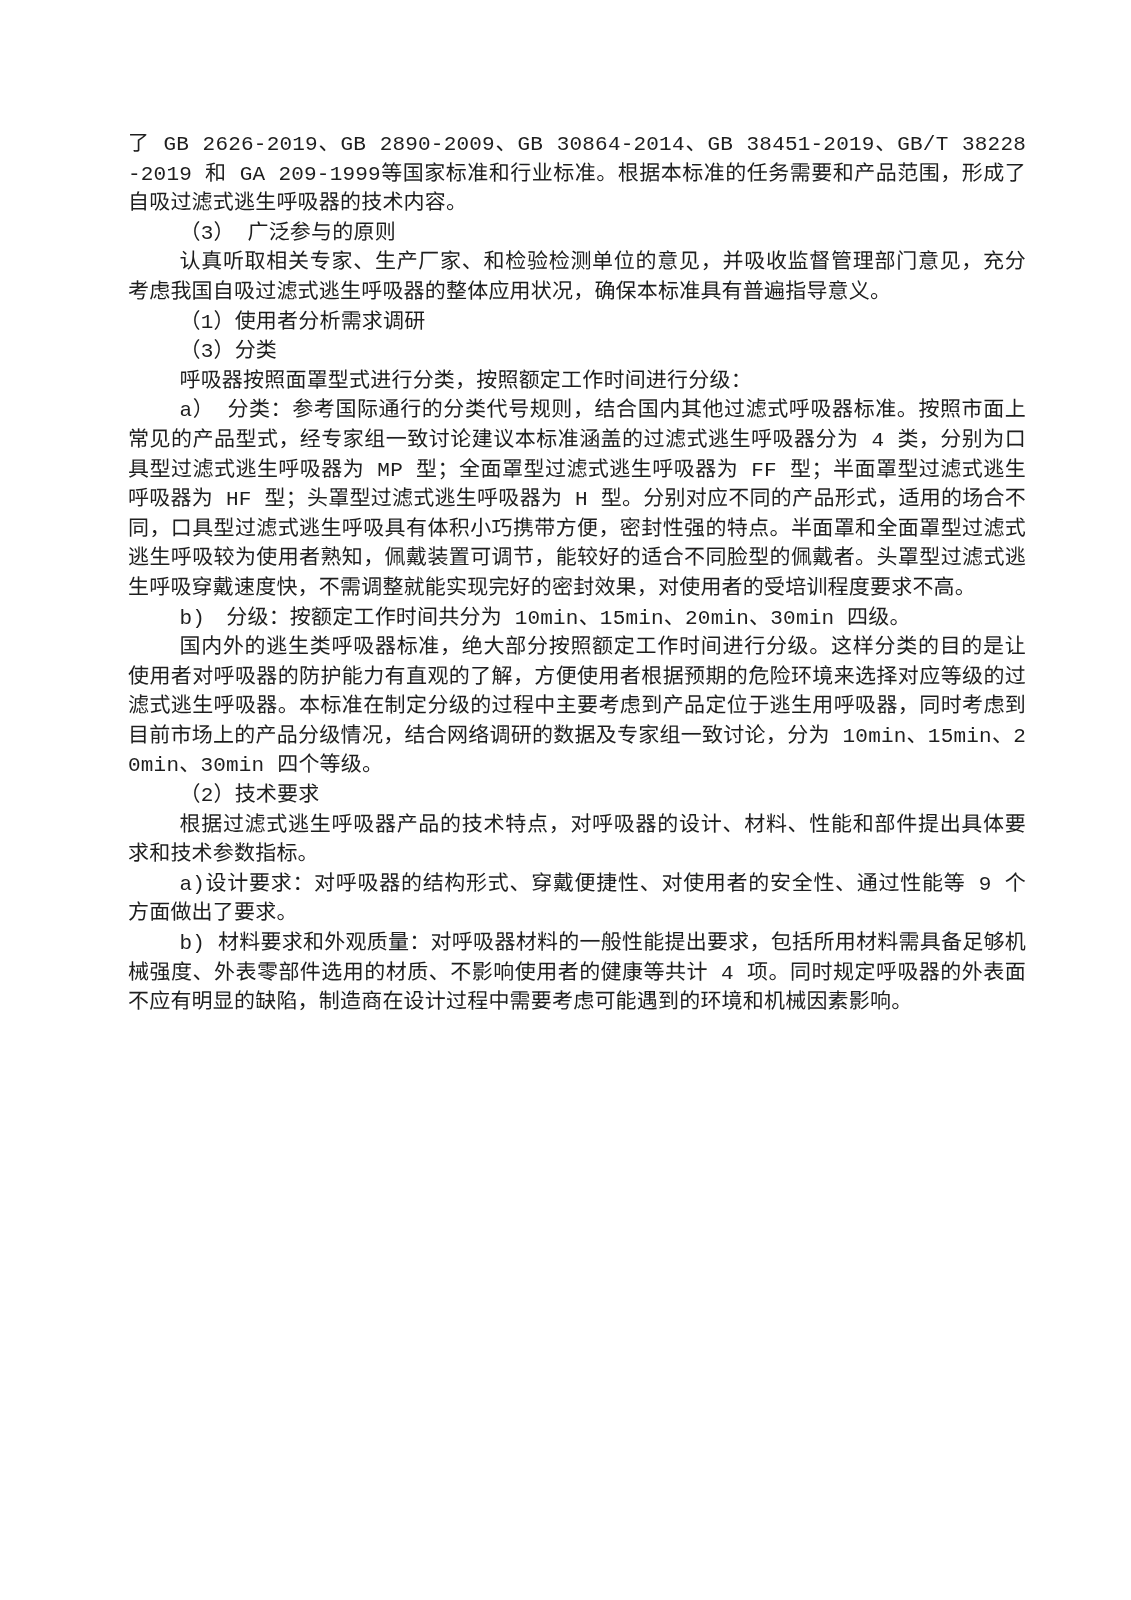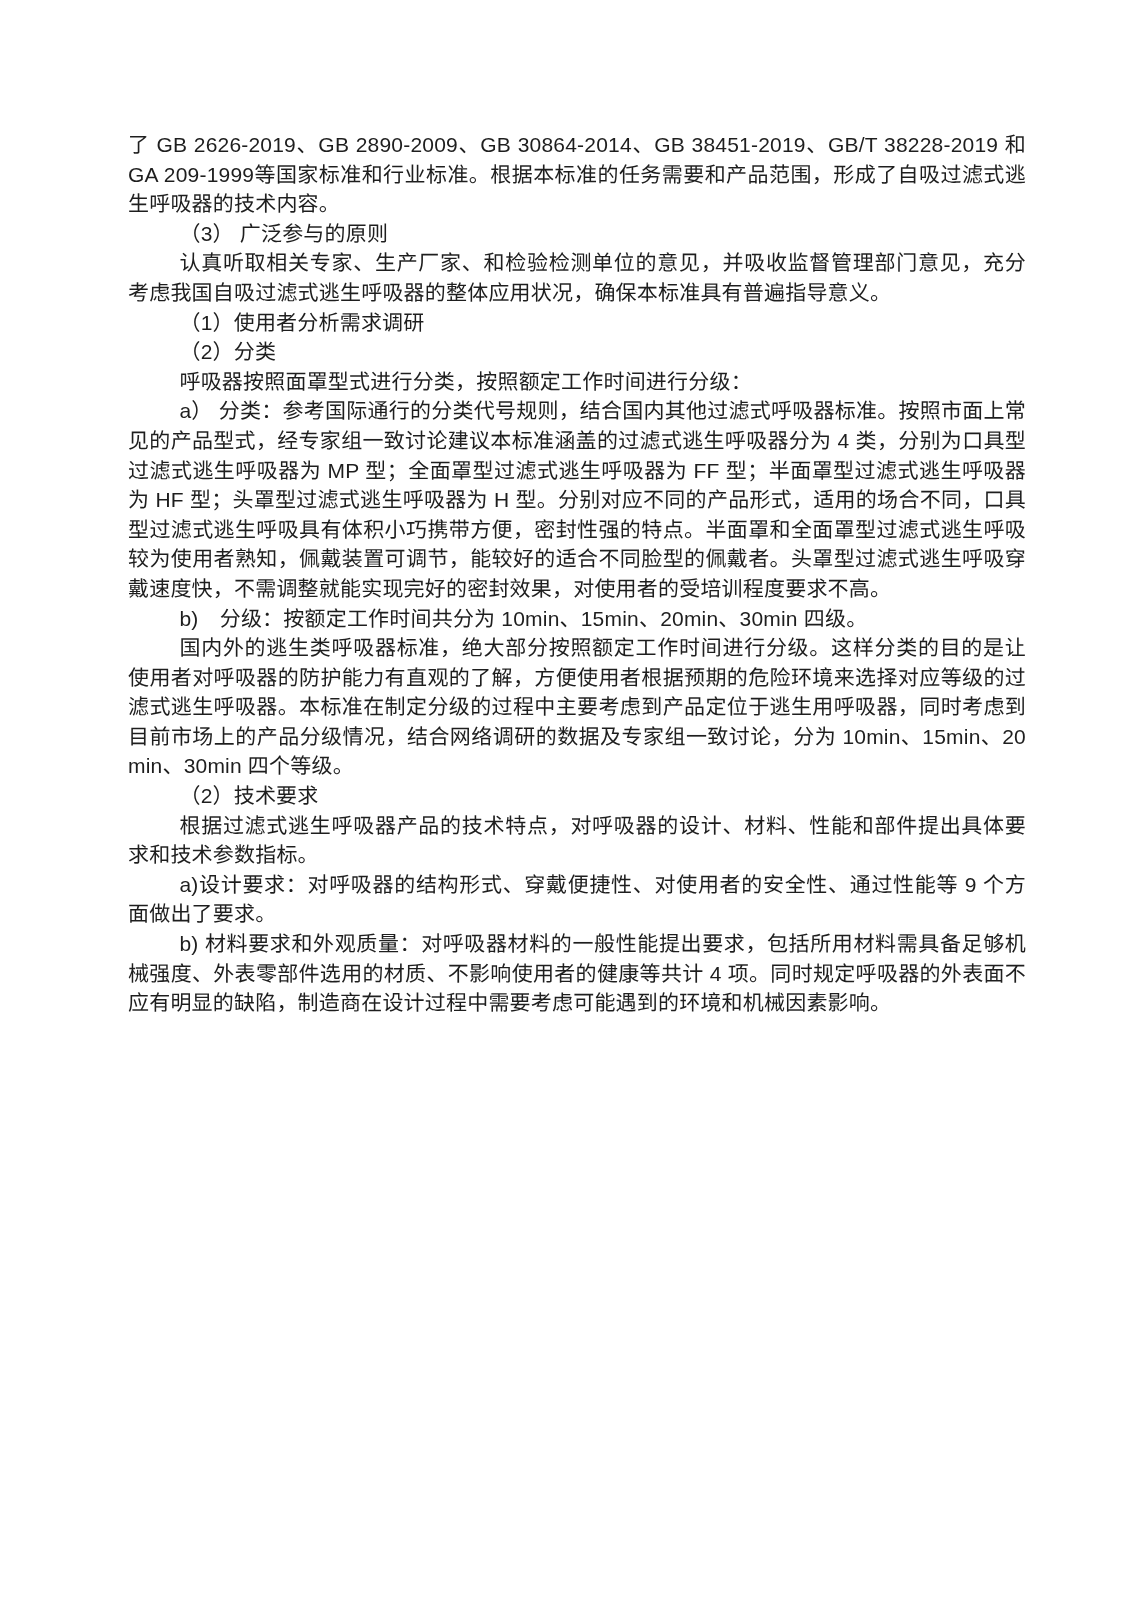--- a/index.html
+++ b/index.html
@@ -6,21 +6,21 @@
     margin: 0;
     padding: 0;
     background: #ffffff;
   }
   .page {
     position: relative;
     width: 1131px;
     height: 1428px;
     background: #ffffff;
     overflow: hidden;
-    font-family: Liberation Sans, sans-serif;
+    font-family: Liberation Mono, monospace;
     color: #1e1e1e;
   }
   .content {
     position: absolute;
     top: 130px;
     left: 128px;
     width: 898px;
   }
   .para {
     margin: 0;
@@ -62,21 +62,21 @@
 </style>
 </head>
 <body>
 
 <div class="page">
   <div class="content">
     <p class="para flush">了 GB 2626-2019、GB 2890-2009、GB 30864-2014、GB 38451-2019、GB/T 38228-2019 和 GA 209-1999等国家标准和行业标准。根据本标准的任务需要和产品范围，形成了自吸过滤式逃生呼吸器的技术内容。</p>
     <p class="para">（3） 广泛参与的原则</p>
     <p class="para">认真听取相关专家、生产厂家、和检验检测单位的意见，并吸收监督管理部门意见，充分考虑我国自吸过滤式逃生呼吸器的整体应用状况，确保本标准具有普遍指导意义。</p>
     <p class="para">（1）使用者分析需求调研</p>
-    <p class="para">（2）分类</p>
+    <p class="para">（3）分类</p>
     <p class="para">呼吸器按照面罩型式进行分类，按照额定工作时间进行分级：</p>
     <p class="para">a） 分类：参考国际通行的分类代号规则，结合国内其他过滤式呼吸器标准。按照市面上常见的产品型式，经专家组一致讨论建议本标准涵盖的过滤式逃生呼吸器分为 4 类，分别为口具型过滤式逃生呼吸器为 MP 型；全面罩型过滤式逃生呼吸器为 FF 型；半面罩型过滤式逃生呼吸器为 HF 型；头罩型过滤式逃生呼吸器为 H 型。分别对应不同的产品形式，适用的场合不同，口具型过滤式逃生呼吸具有体积小巧携带方便，密封性强的特点。半面罩和全面罩型过滤式逃生呼吸较为使用者熟知，佩戴装置可调节，能较好的适合不同脸型的佩戴者。头罩型过滤式逃生呼吸穿戴速度快，不需调整就能实现完好的密封效果，对使用者的受培训程度要求不高。</p>
     <p class="para">b)　分级：按额定工作时间共分为 10min、15min、20min、30min 四级。</p>
     <p class="para">国内外的逃生类呼吸器标准，绝大部分按照额定工作时间进行分级。这样分类的目的是让使用者对呼吸器的防护能力有直观的了解，方便使用者根据预期的危险环境来选择对应等级的过滤式逃生呼吸器。本标准在制定分级的过程中主要考虑到产品定位于逃生用呼吸器，同时考虑到目前市场上的产品分级情况，结合网络调研的数据及专家组一致讨论，分为 10min、15min、20min、30min 四个等级。</p>
     <p class="para">（2）技术要求</p>
     <p class="para">根据过滤式逃生呼吸器产品的技术特点，对呼吸器的设计、材料、性能和部件提出具体要求和技术参数指标。</p>
     <p class="para">a)设计要求：对呼吸器的结构形式、穿戴便捷性、对使用者的安全性、通过性能等 9 个方面做出了要求。</p>
     <p class="para">b) 材料要求和外观质量：对呼吸器材料的一般性能提出要求，包括所用材料需具备足够机械强度、外表零部件选用的材质、不影响使用者的健康等共计 4 项。同时规定呼吸器的外表面不应有明显的缺陷，制造商在设计过程中需要考虑可能遇到的环境和机械因素影响。</p>
   </div>
   <div class="page-footer">1</div>

